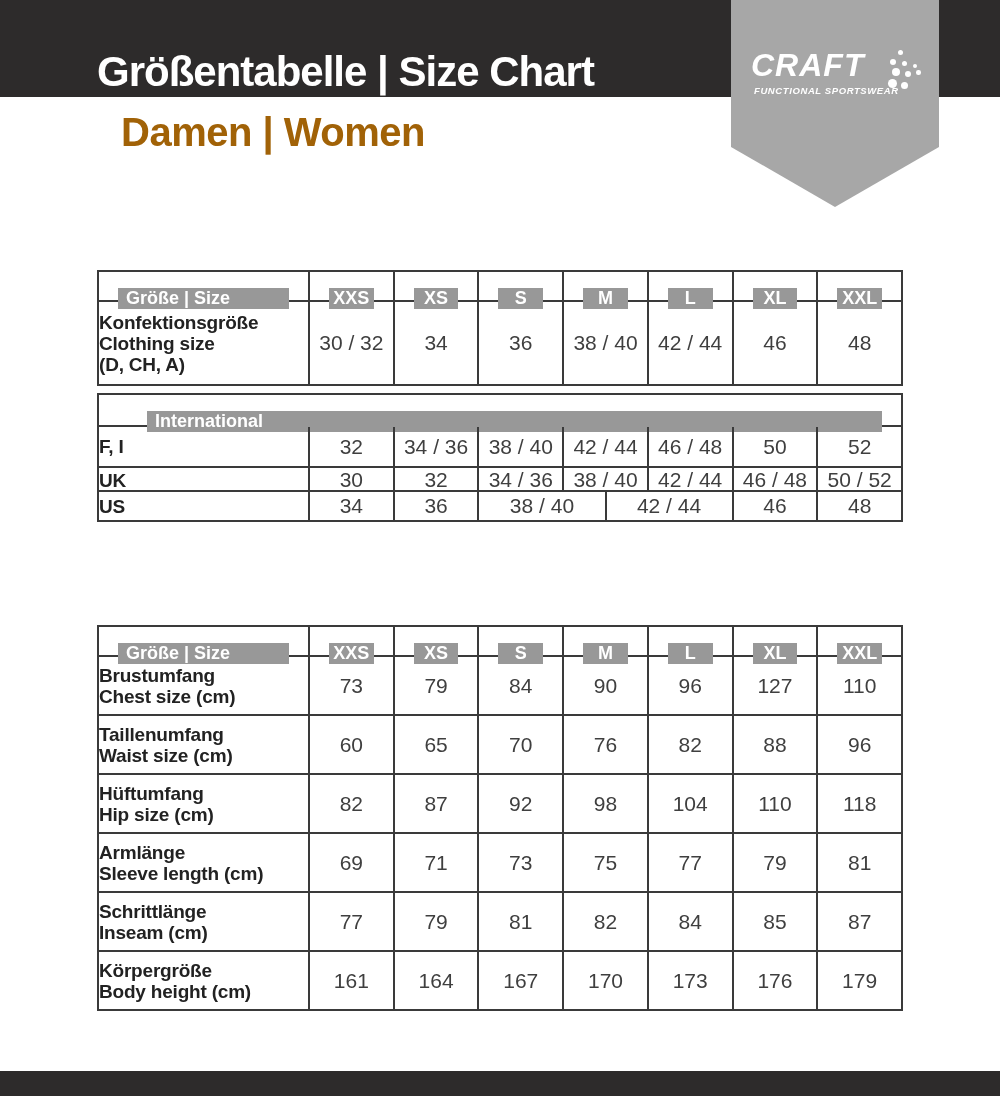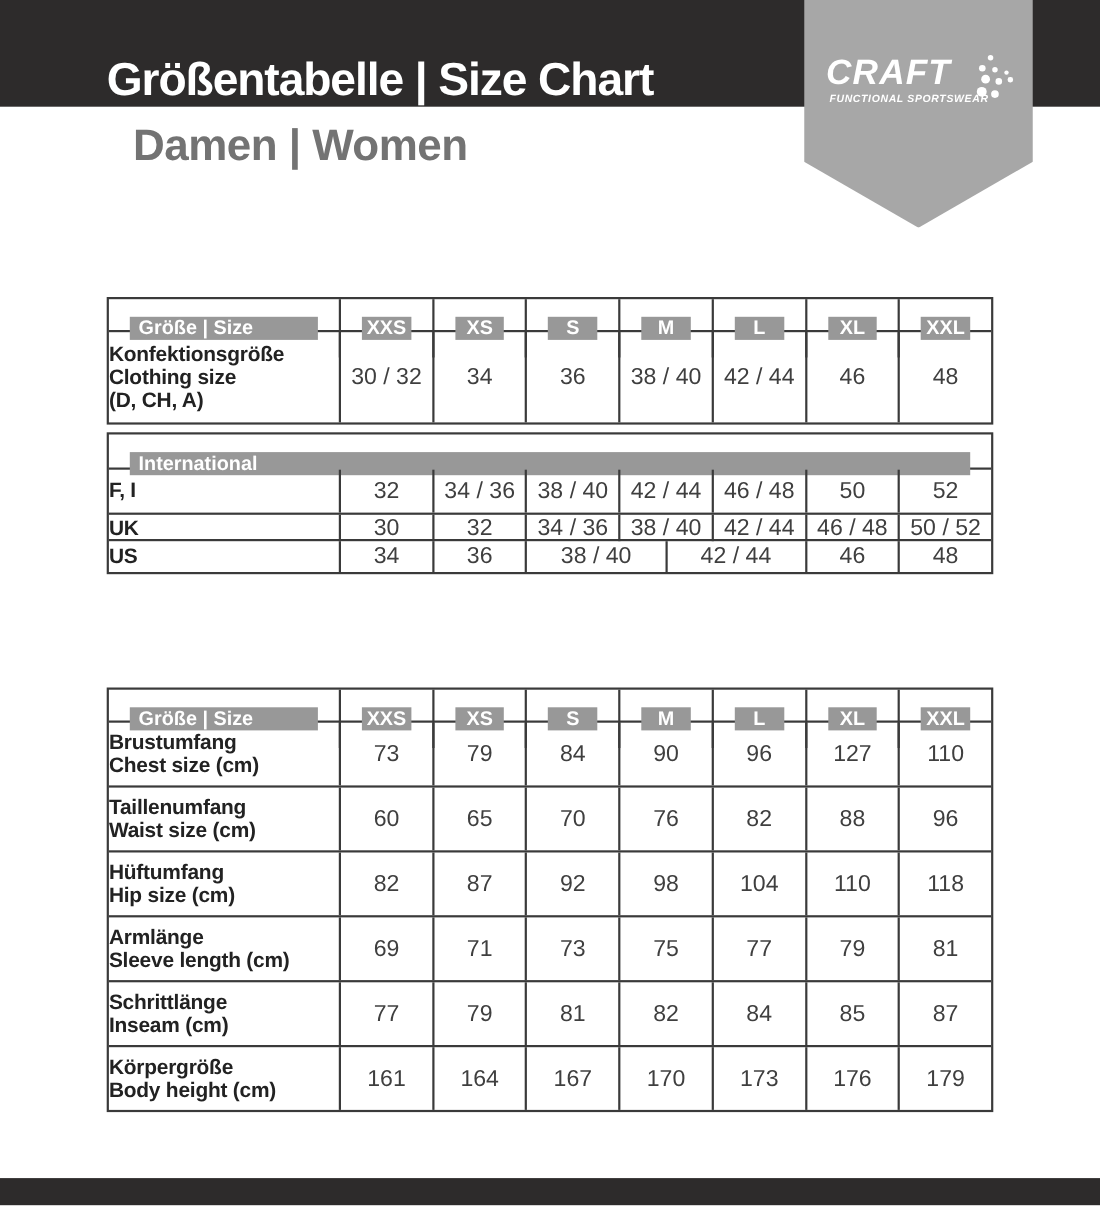--- a/index.html
+++ b/index.html
@@ -9,21 +9,21 @@
     margin:0 auto;
   }
   
   .top-band{position:absolute;left:0;top:0;width:1000px;height:97px;background:#2d2b2b;}
   .page-title{
     position:absolute;left:97px;top:51px;font-size:42px;font-weight:700;
     color:#ffffff;letter-spacing:-1px;line-height:1;white-space:nowrap;
   }
   .page-subtitle{
     position:absolute;left:121px;top:112px;font-size:40px;font-weight:700;
-    color:#737373;letter-spacing:-0.5px;line-height:1;white-space:nowrap;
+    color:#a16207;letter-spacing:-0.5px;line-height:1;white-space:nowrap;
   }
   
   .pennant{
     position:absolute;left:731px;top:0;width:208px;height:207px;background:#a7a7a7;
     clip-path:polygon(0 0,100% 0,100% 71%,50% 100%,0 71%);
   }
   .craft-word{
     position:absolute;left:20px;top:49px;font-size:32px;font-weight:700;font-style:italic;
     color:#ffffff;letter-spacing:1px;line-height:1;
   }
@@ -46,21 +46,21 @@
   .val{font-size:21px;color:#3f3f3f;font-weight:400;}
   
   .hc{padding:16px;align-items:stretch;}
   .hfill{
     flex:1;margin:0 3px;background:#989898;color:#ffffff;font-weight:700;font-size:18px;
     display:flex;align-items:center;justify-content:center;letter-spacing:0;
   }
   .hfill.left{justify-content:flex-start;padding-left:8px;}
   .h-hdr{height:28px;}
   .h-t1{height:84px;}
-  .h-bar{height:30px;}
+  .h-bar{height:30px;margin-left:29px;}
   .h-fi{height:41px;}
   .h-uk{height:24px;}
   .h-us{height:30px;}
   .h-t2{height:59px;}
   .t1{top:270px;}
   .t-int{top:393px;}
   .t2{top:625px;}
   
   .bottom-band{position:absolute;left:0;bottom:0;width:1000px;height:25px;background:#2d2b2b;}
 </style>

